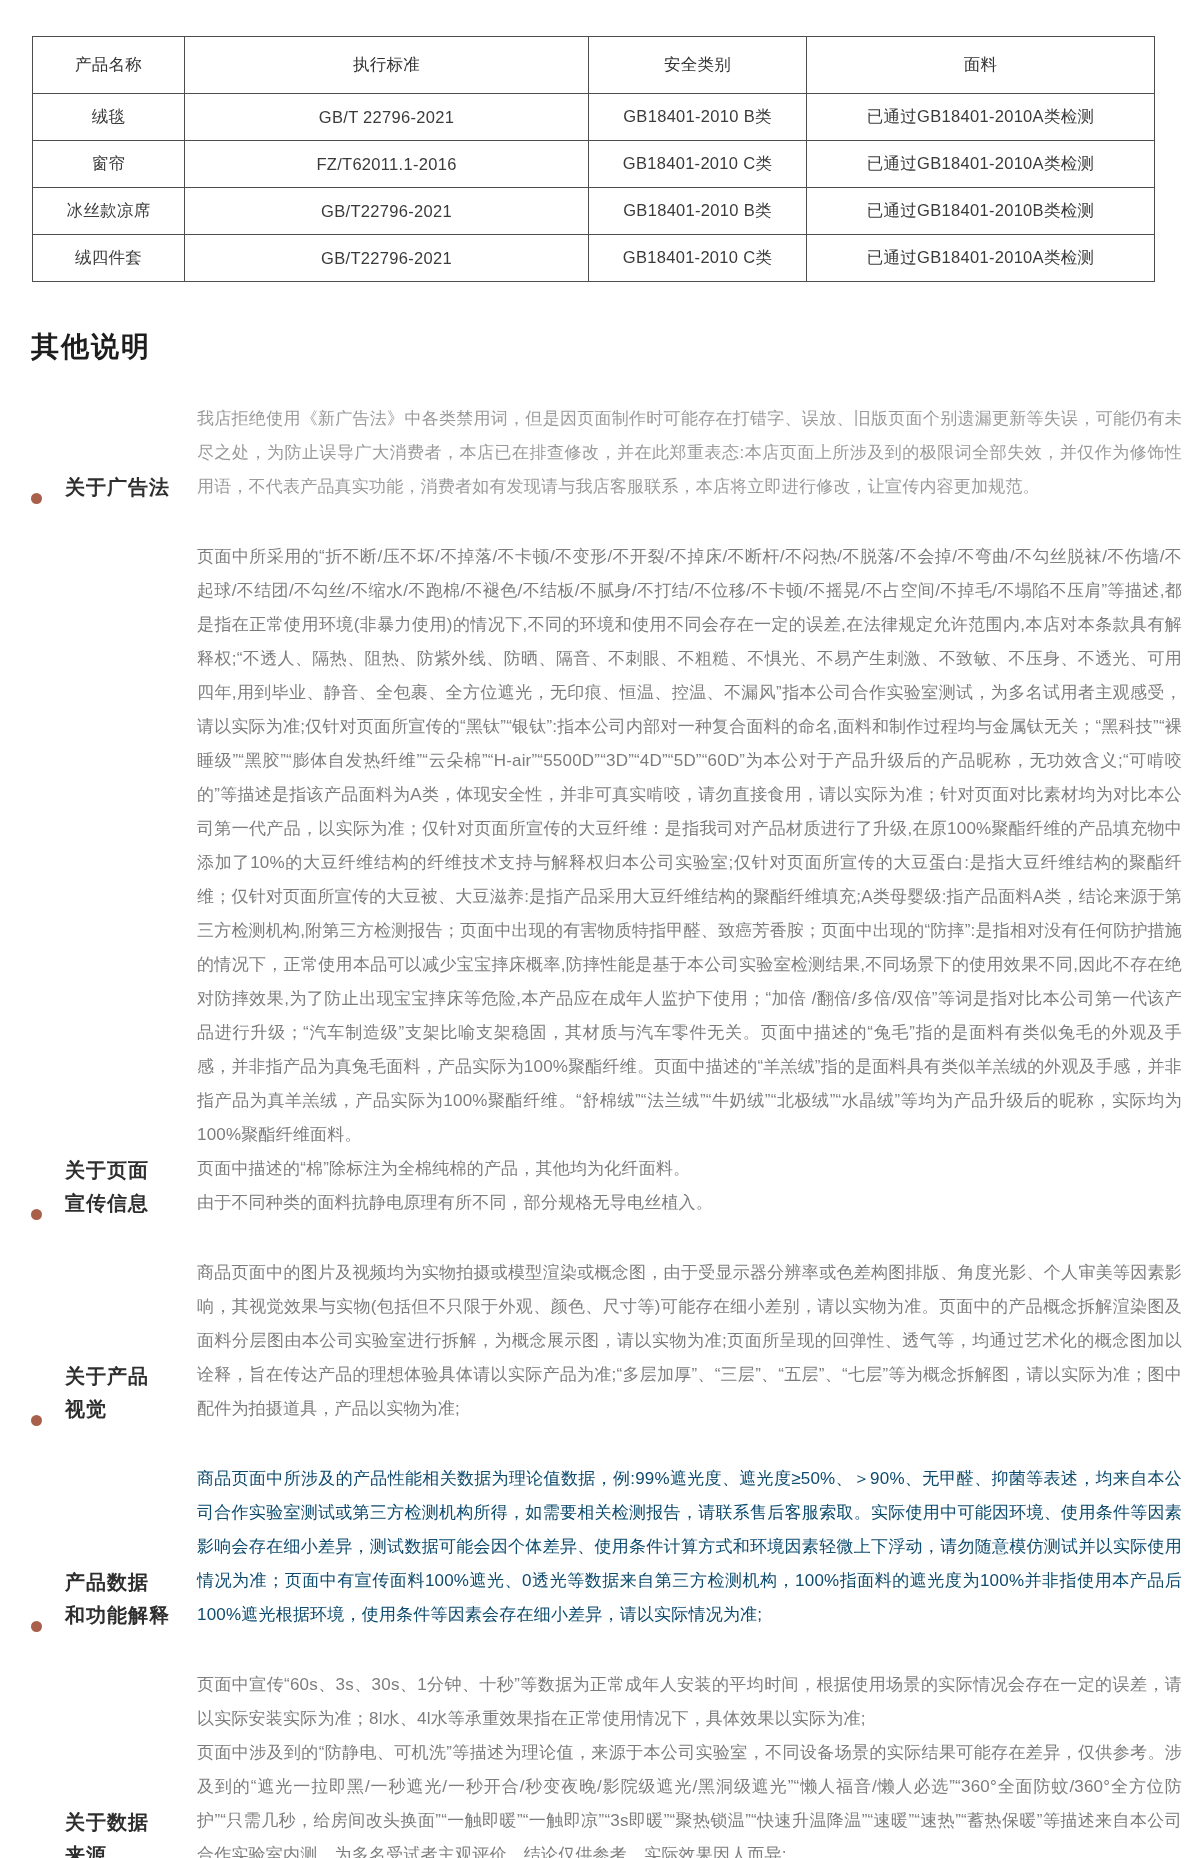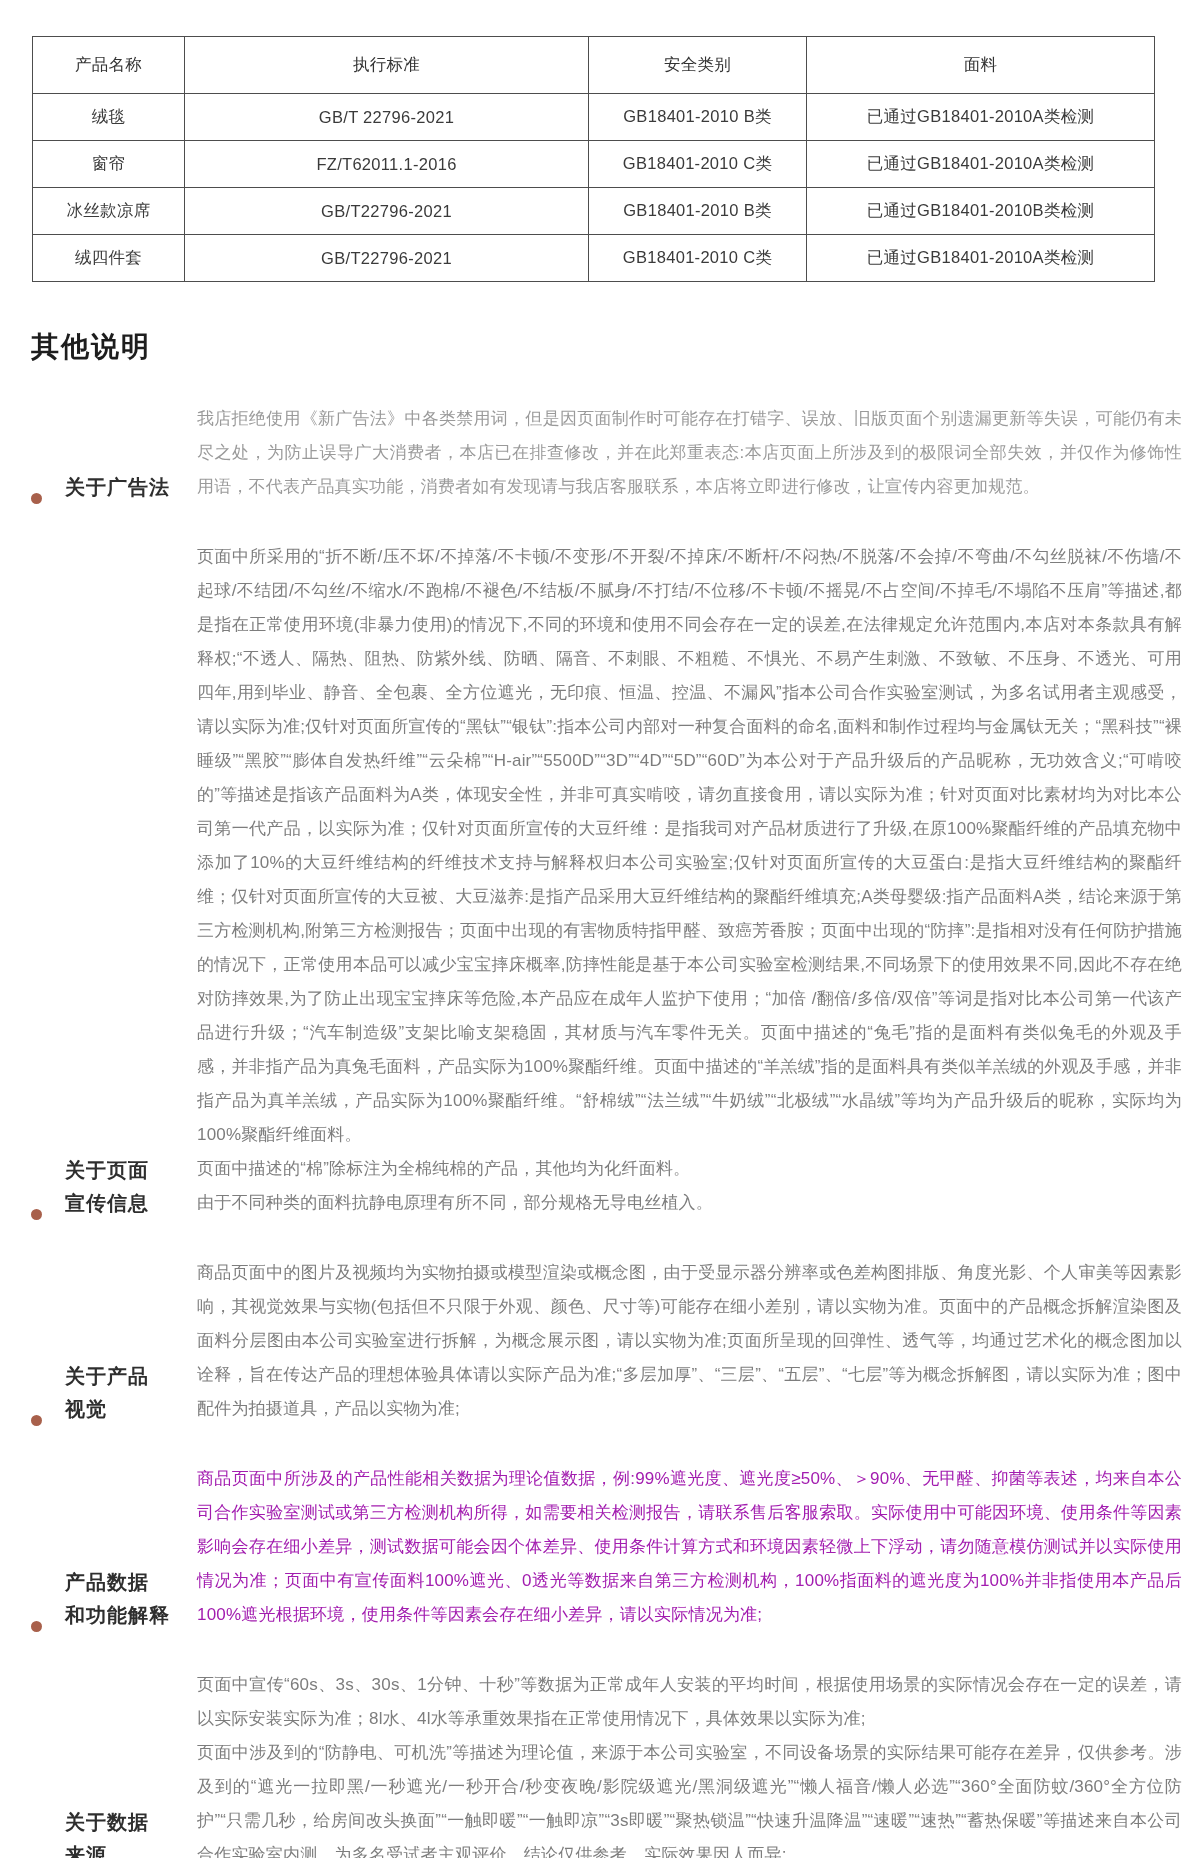--- a/index.html
+++ b/index.html
@@ -106,21 +106,21 @@
         <div class="text" style="color: rgb(125, 125, 125);">
           <p>商品页面中的图片及视频均为实物拍摄或模型渲染或概念图，由于受显示器分辨率或色差构图排版、角度光影、个人审美等因素影响，其视觉效果与实物(包括但不只限于外观、颜色、尺寸等)可能存在细小差别，请以实物为准。页面中的产品概念拆解渲染图及面料分层图由本公司实验室进行拆解，为概念展示图，请以实物为准;页面所呈现的回弹性、透气等，均通过艺术化的概念图加以诠释，旨在传达产品的理想体验具体请以实际产品为准;“多层加厚”、“三层”、“五层”、“七层”等为概念拆解图，请以实际为准；图中配件为拍摄道具，产品以实物为准;</p>
         </div>
       </div>
       <div class="section">
         <span class="bullet" style="background: rgb(168, 96, 75);"></span>
         <div class="label">
           <div>产品数据</div>
           <div>和功能解释</div>
         </div>
-        <div class="text" style="color: #a21caf;">
+        <div class="text" style="color: #0c4a6e;">
           <p>商品页面中所涉及的产品性能相关数据为理论值数据，例:99%遮光度、遮光度≥50%、＞90%、无甲醛、抑菌等表述，均来自本公司合作实验室测试或第三方检测机构所得，如需要相关检测报告，请联系售后客服索取。实际使用中可能因环境、使用条件等因素影响会存在细小差异，测试数据可能会因个体差异、使用条件计算方式和环境因素轻微上下浮动，请勿随意模仿测试并以实际使用情况为准；页面中有宣传面料100%遮光、0透光等数据来自第三方检测机构，100%指面料的遮光度为100%并非指使用本产品后100%遮光根据环境，使用条件等因素会存在细小差异，请以实际情况为准;</p>
         </div>
       </div>
       <div class="section">
         <span class="bullet" style="background: rgb(168, 96, 75);"></span>
         <div class="label">
           <div>关于数据</div>
           <div>来源</div>
         </div>
         <div class="text" style="color: rgb(125, 125, 125);">

